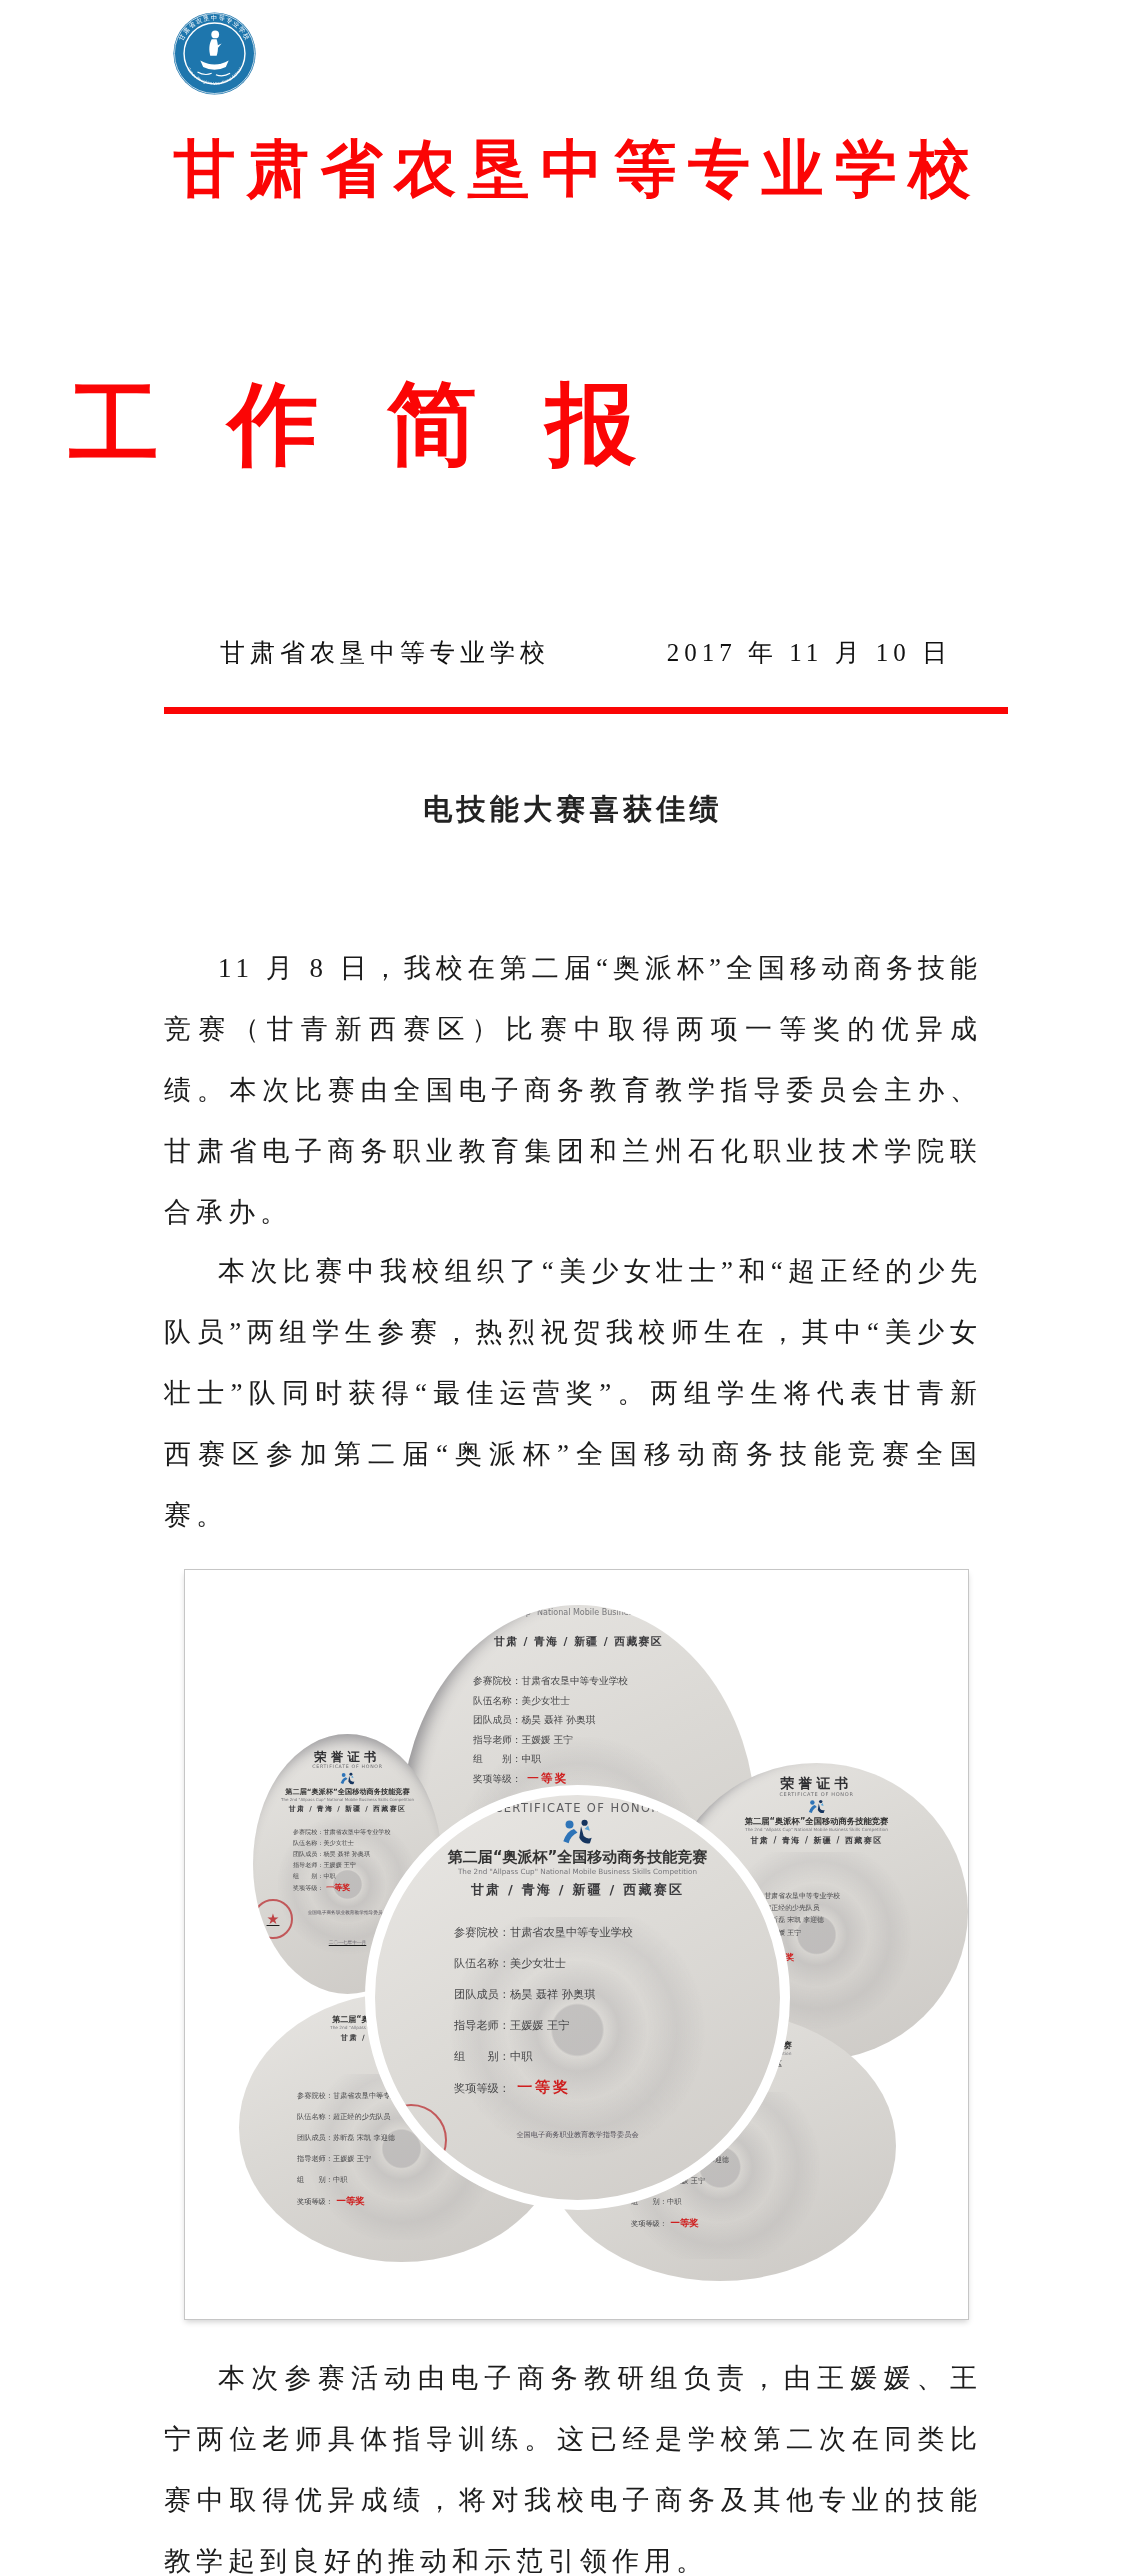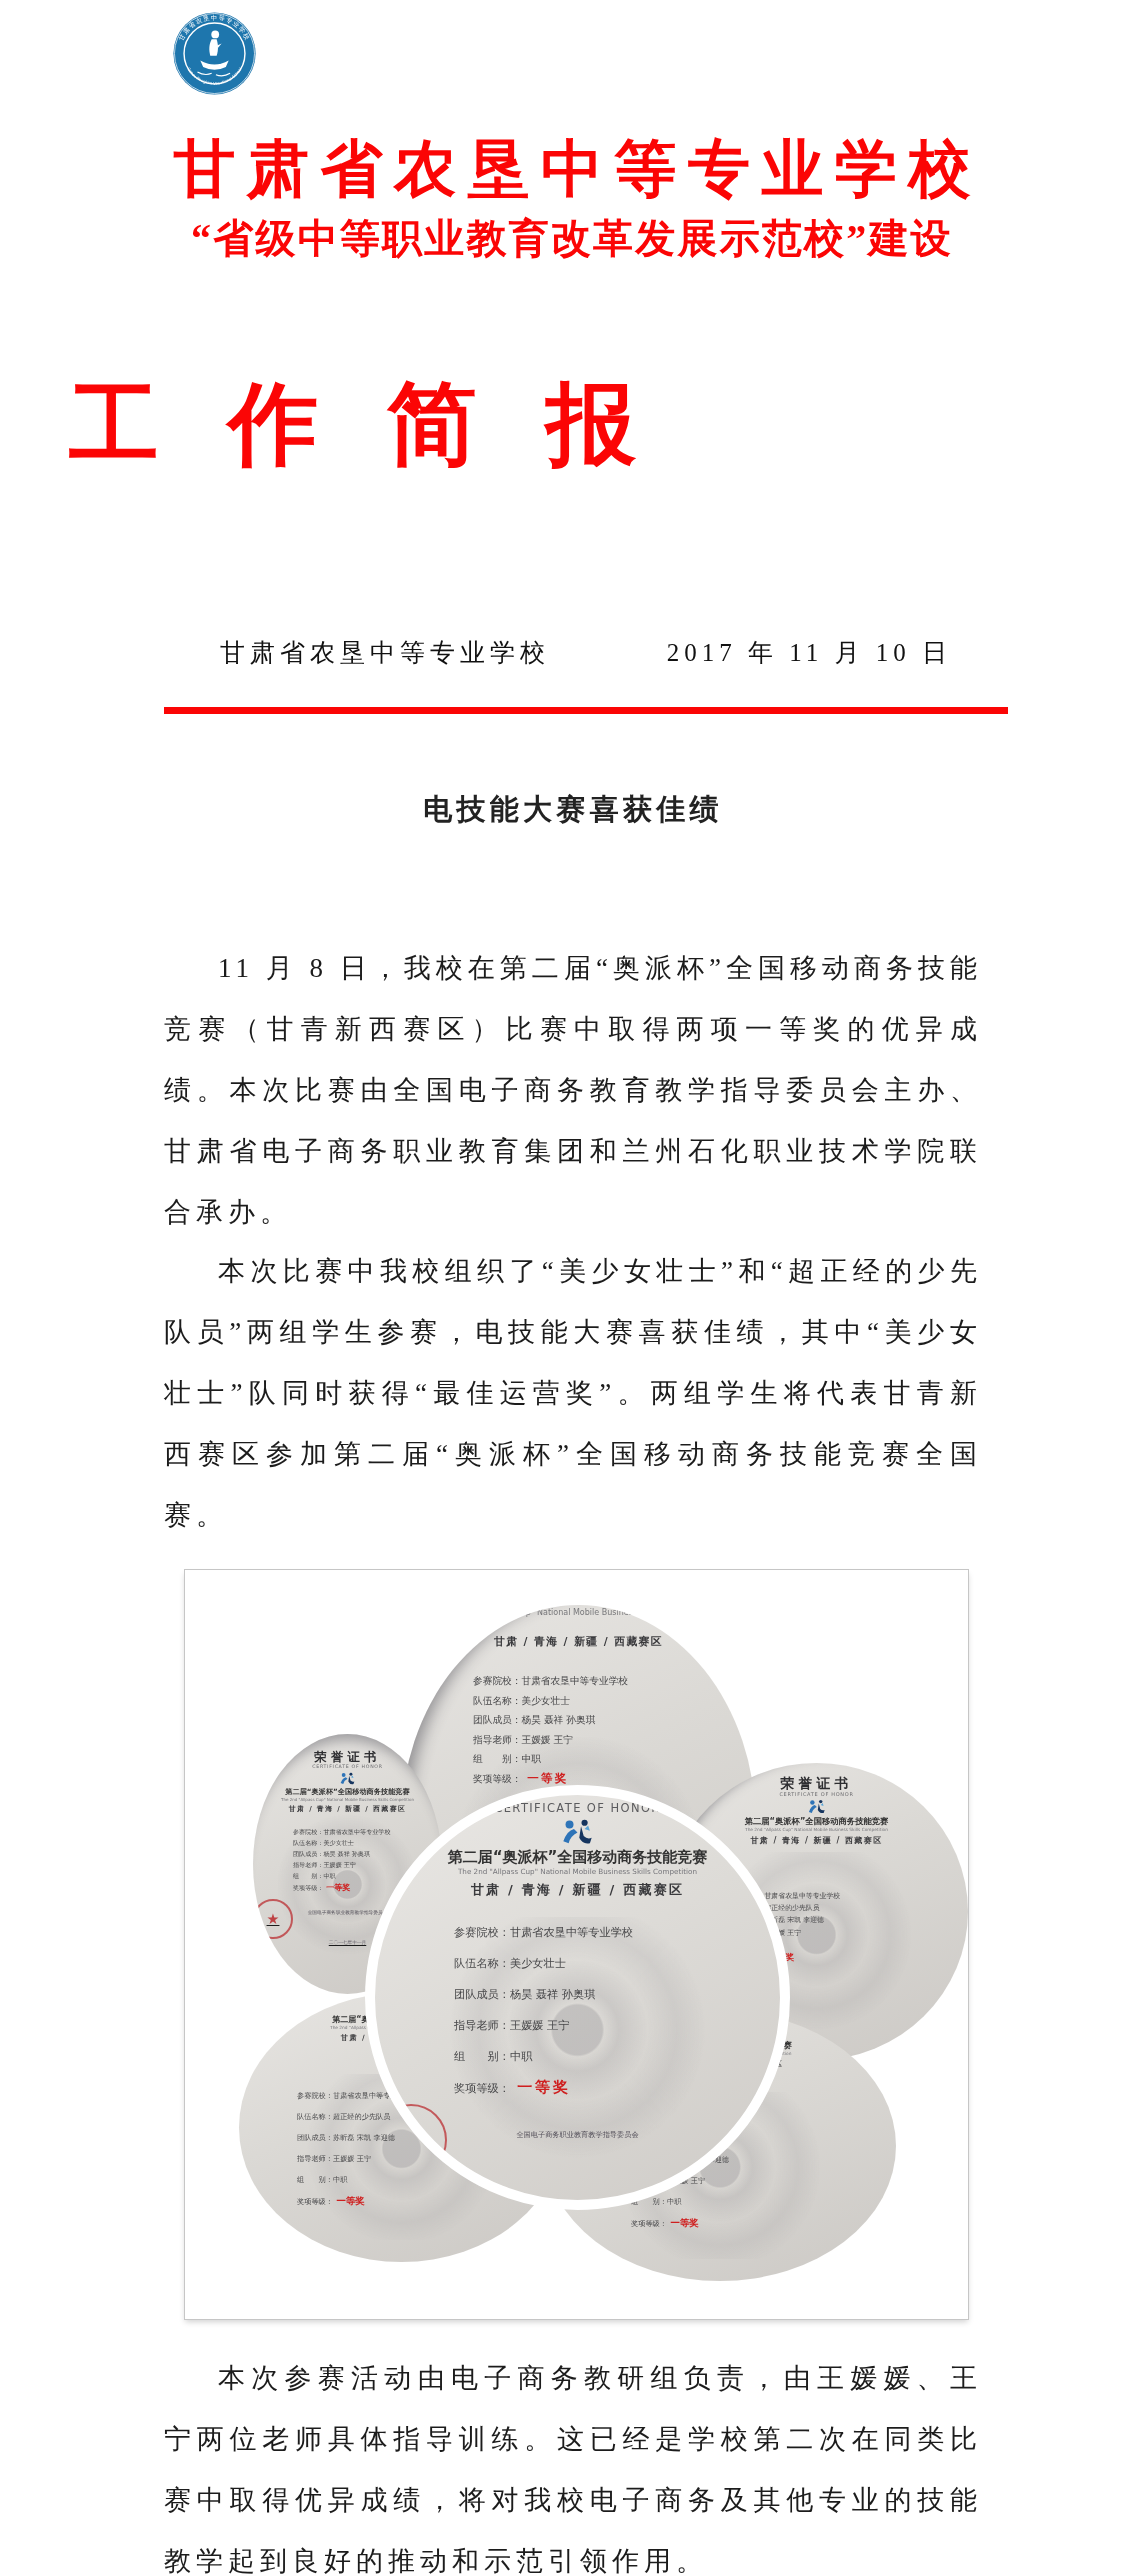--- a/index.html
+++ b/index.html
@@ -157,35 +157,34 @@
       <circle cx="61" cy="33" r="5.5" fill="#ffffff"></circle>
       <path d="M56,40 C52,47 52,56 54,63 L63,63 C66,55 65,46 63,40 Z" fill="#ffffff"></path>
       <path d="M63,49 l7,-3 -5,6 Z" fill="#ffffff"></path>
       <path d="M40,70 Q60,81 80,70 L76,79 Q60,87 44,79 Z" fill="#ffffff"></path>
       <path d="M36,86 Q46,92 56,88 M62,90 Q72,94 82,88" stroke="#ffffff" stroke-width="1.6" fill="none"></path>
       <text x="60" y="75" text-anchor="middle" font-size="6.5" fill="#1e76ad" font-weight="bold" font-family="DejaVu Sans, sans-serif">1984</text>
     </svg>
   </div>
 
   <div class="school-name">甘肃省农垦中等专业学校</div>
-  <div class="subtitle">“省级中等职业教育改革发展示范校”建设</div>
   <div class="banner">工作简报</div>
 
   <div class="dateline">
     <span>甘肃省农垦中等专业学校</span>
     <span>2017 年 11 月 10 日</span>
   </div>
   <div class="rule"></div>
 
   <h1 class="headline">
     <span>电技能大赛喜获佳绩</span>
   </h1>
 
   <p class="body para1">11 月 8 日，我校在第二届“奥派杯”全国移动商务技能竞赛（甘青新西赛区）比赛中取得两项一等奖的优异成绩。本次比赛由全国电子商务教育教学指导委员会主办、甘肃省电子商务职业教育集团和兰州石化职业技术学院联合承办。</p>
-  <p class="body para2">本次比赛中我校组织了“美少女壮士”和“超正经的少先队员”两组学生参赛，电技能大赛喜获佳绩，其中“美少女壮士”队同时获得“最佳运营奖”。两组学生将代表甘青新西赛区参加第二届“奥派杯”全国移动商务技能竞赛全国赛。</p>
+  <p class="body para2">本次比赛中我校组织了“美少女壮士”和“超正经的少先队员”两组学生参赛，热烈祝贺我校师生在，其中“美少女壮士”队同时获得“最佳运营奖”。两组学生将代表甘青新西赛区参加第二届“奥派杯”全国移动商务技能竞赛全国赛。</p>
 
   <figure class="photo">
 
     <div class="cert cert-top">
       <div class="clip-en">The 2nd "Allpass Cup" National Mobile Business Skills Competition</div>
       <div class="c-region">甘肃 / 青海 / 新疆 / 西藏赛区</div>
       <div class="c-rows">
         <div class="c-row">参赛院校：甘肃省农垦中等专业学校</div>
         <div class="c-row">队伍名称：美少女壮士</div>
         <div class="c-row">团队成员：杨昊 聂祥 孙奥琪</div>

